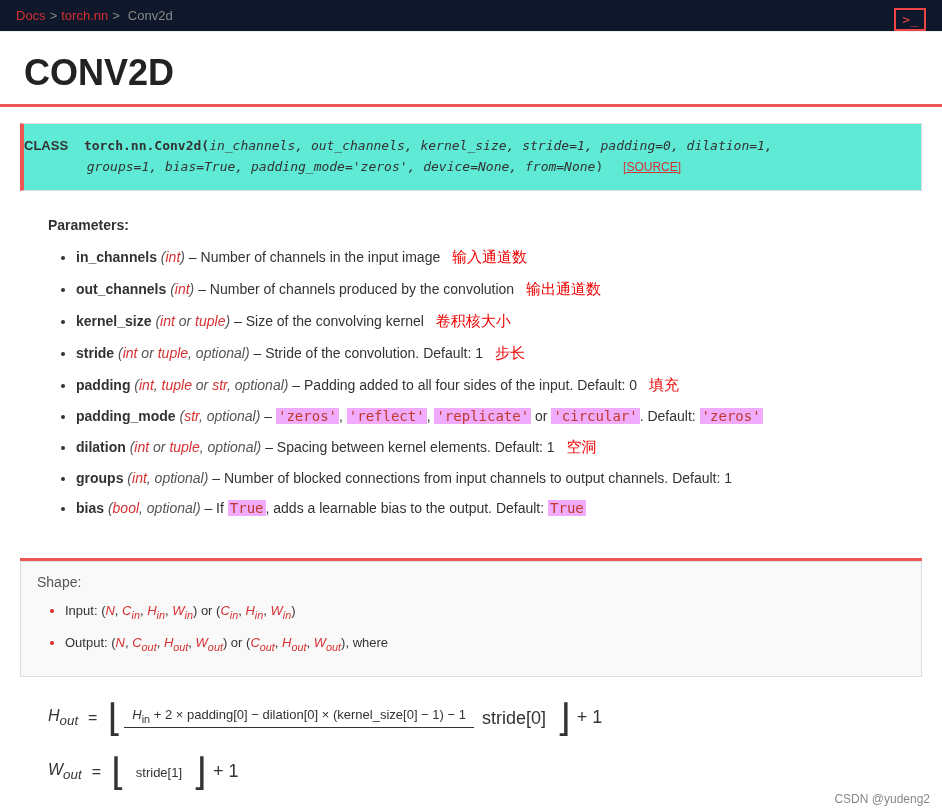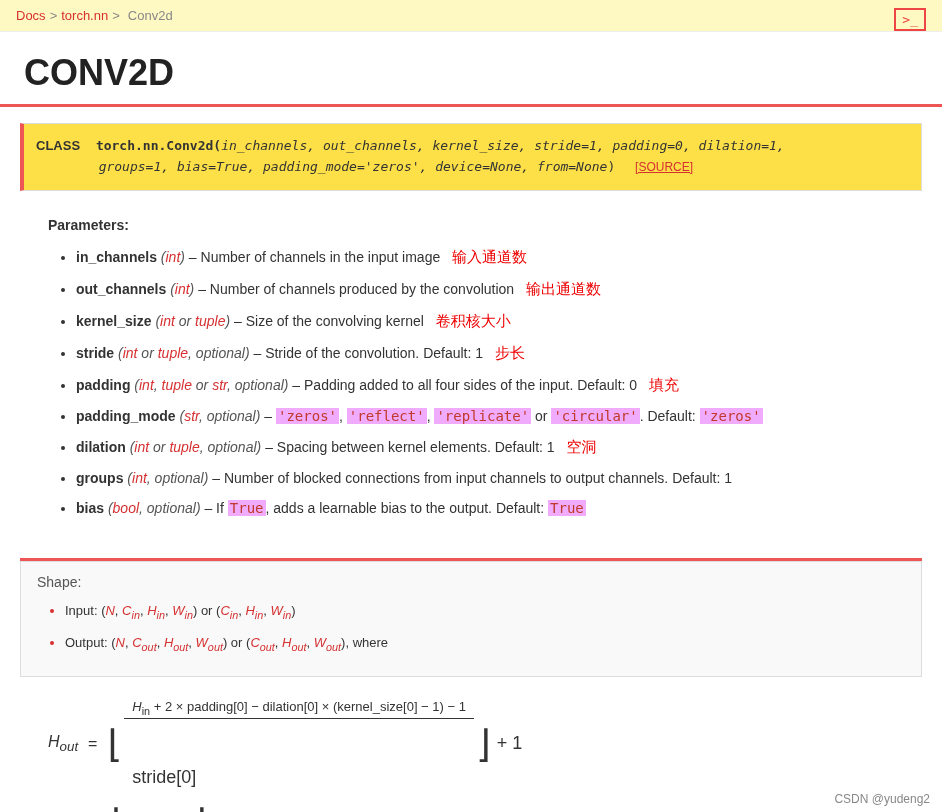--- a/index.html
+++ b/index.html
@@ -12,21 +12,21 @@
       min-height: 812px;
     }
 
     
     .breadcrumb {
       display: flex;
       align-items: center;
       padding: 8px 16px;
       font-size: 13px;
       color: #555;
-      background: #fef9c3;
+      background: #0f172a;
       border-bottom: 1px solid #eee;
     }
     .breadcrumb a { color: #d63031; text-decoration: none; }
     .breadcrumb span { margin: 0 4px; color: #888; }
 
     
     .top-right-icon {
       position: absolute;
       top: 8px;
       right: 16px;
@@ -44,22 +44,22 @@
       color: #222;
       padding: 20px 24px 10px 24px;
       border-bottom: 3px solid #e55;
       margin-bottom: 0;
     }
 
     
     .class-box {
       margin: 16px 20px;
       border: 1px solid #ddd;
-      background: #fde047;
-      padding: 12px 12px;
+      background: #5eead4;
+      padding: 12px 0;
       border-left: 4px solid #e55;
       font-family: monospace;
       font-size: 13px;
       line-height: 1.6;
     }
     .class-keyword {
       color: #333;
       font-weight: bold;
       font-family: "Segoe UI", Arial, sans-serif;
       font-size: 13px;
@@ -259,21 +259,21 @@
       </li>
     </ul>
   </div>
 
   <div class="formula-section">
 
     <div class="formula-block">
       <span style="font-style:italic; font-size:16px; margin-right:10px;"><i>H</i><sub>out</sub></span>
       <span style="font-size:16px; margin-right:10px;">=</span>
       <span style="font-size:38px; line-height:1; vertical-align:middle; color:#333;">⌊</span>
-      <span style="display:inline-flex; flex-direction:column; vertical-align:middle; margin:0 2px;gap:46px;">
+      <span style="display:inline-flex; flex-direction:row; align-items:center; vertical-align:middle; margin:0 2px;">
         <span style="border-bottom:1px solid #333; padding:0 8px 2px 8px; font-size:13px; white-space:nowrap;">
           <i>H</i><sub>in</sub> + 2 × padding[0] − dilation[0] × (kernel_size[0] − 1) − 1
         </span>
         <span style="padding:2px 8px 0 8px; font-size:18px;">
           stride[0]
         </span>
       </span>
       <span style="font-size:38px; line-height:1; vertical-align:middle; color:#333;">⌋</span>
       <span style="font-size:18px; margin-left:6px; vertical-align:middle;">+ 1</span>
     </div>

